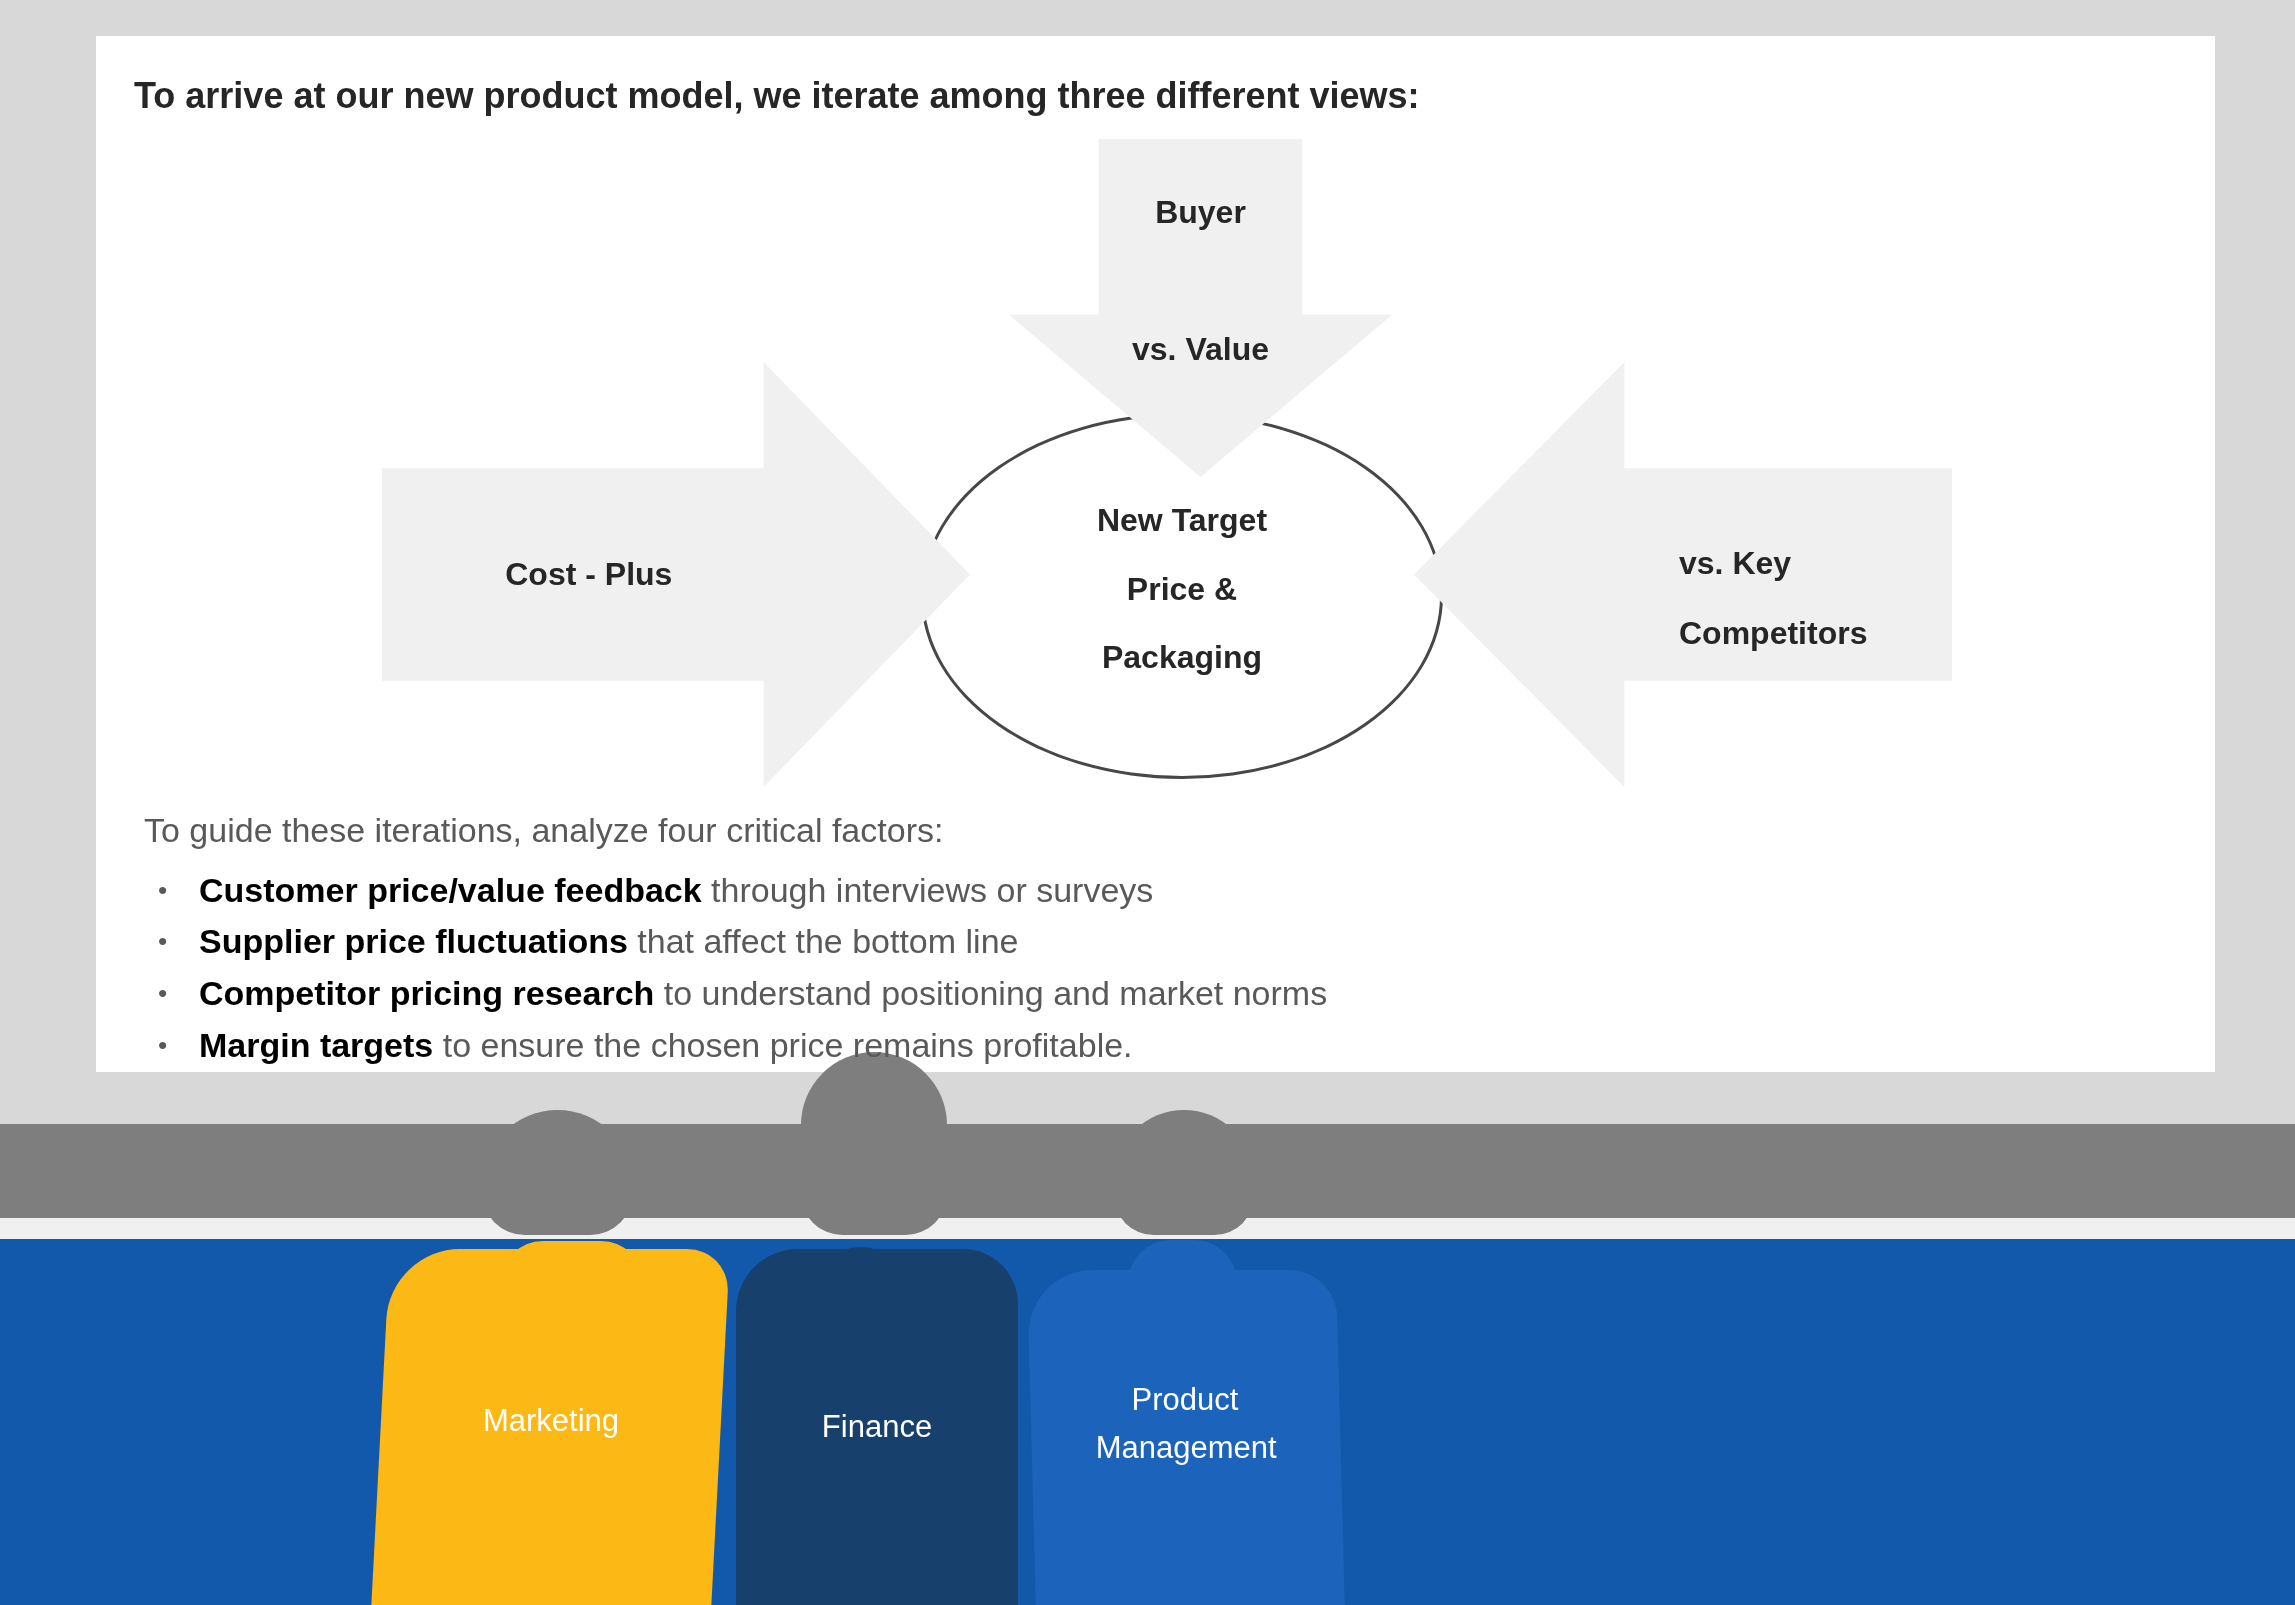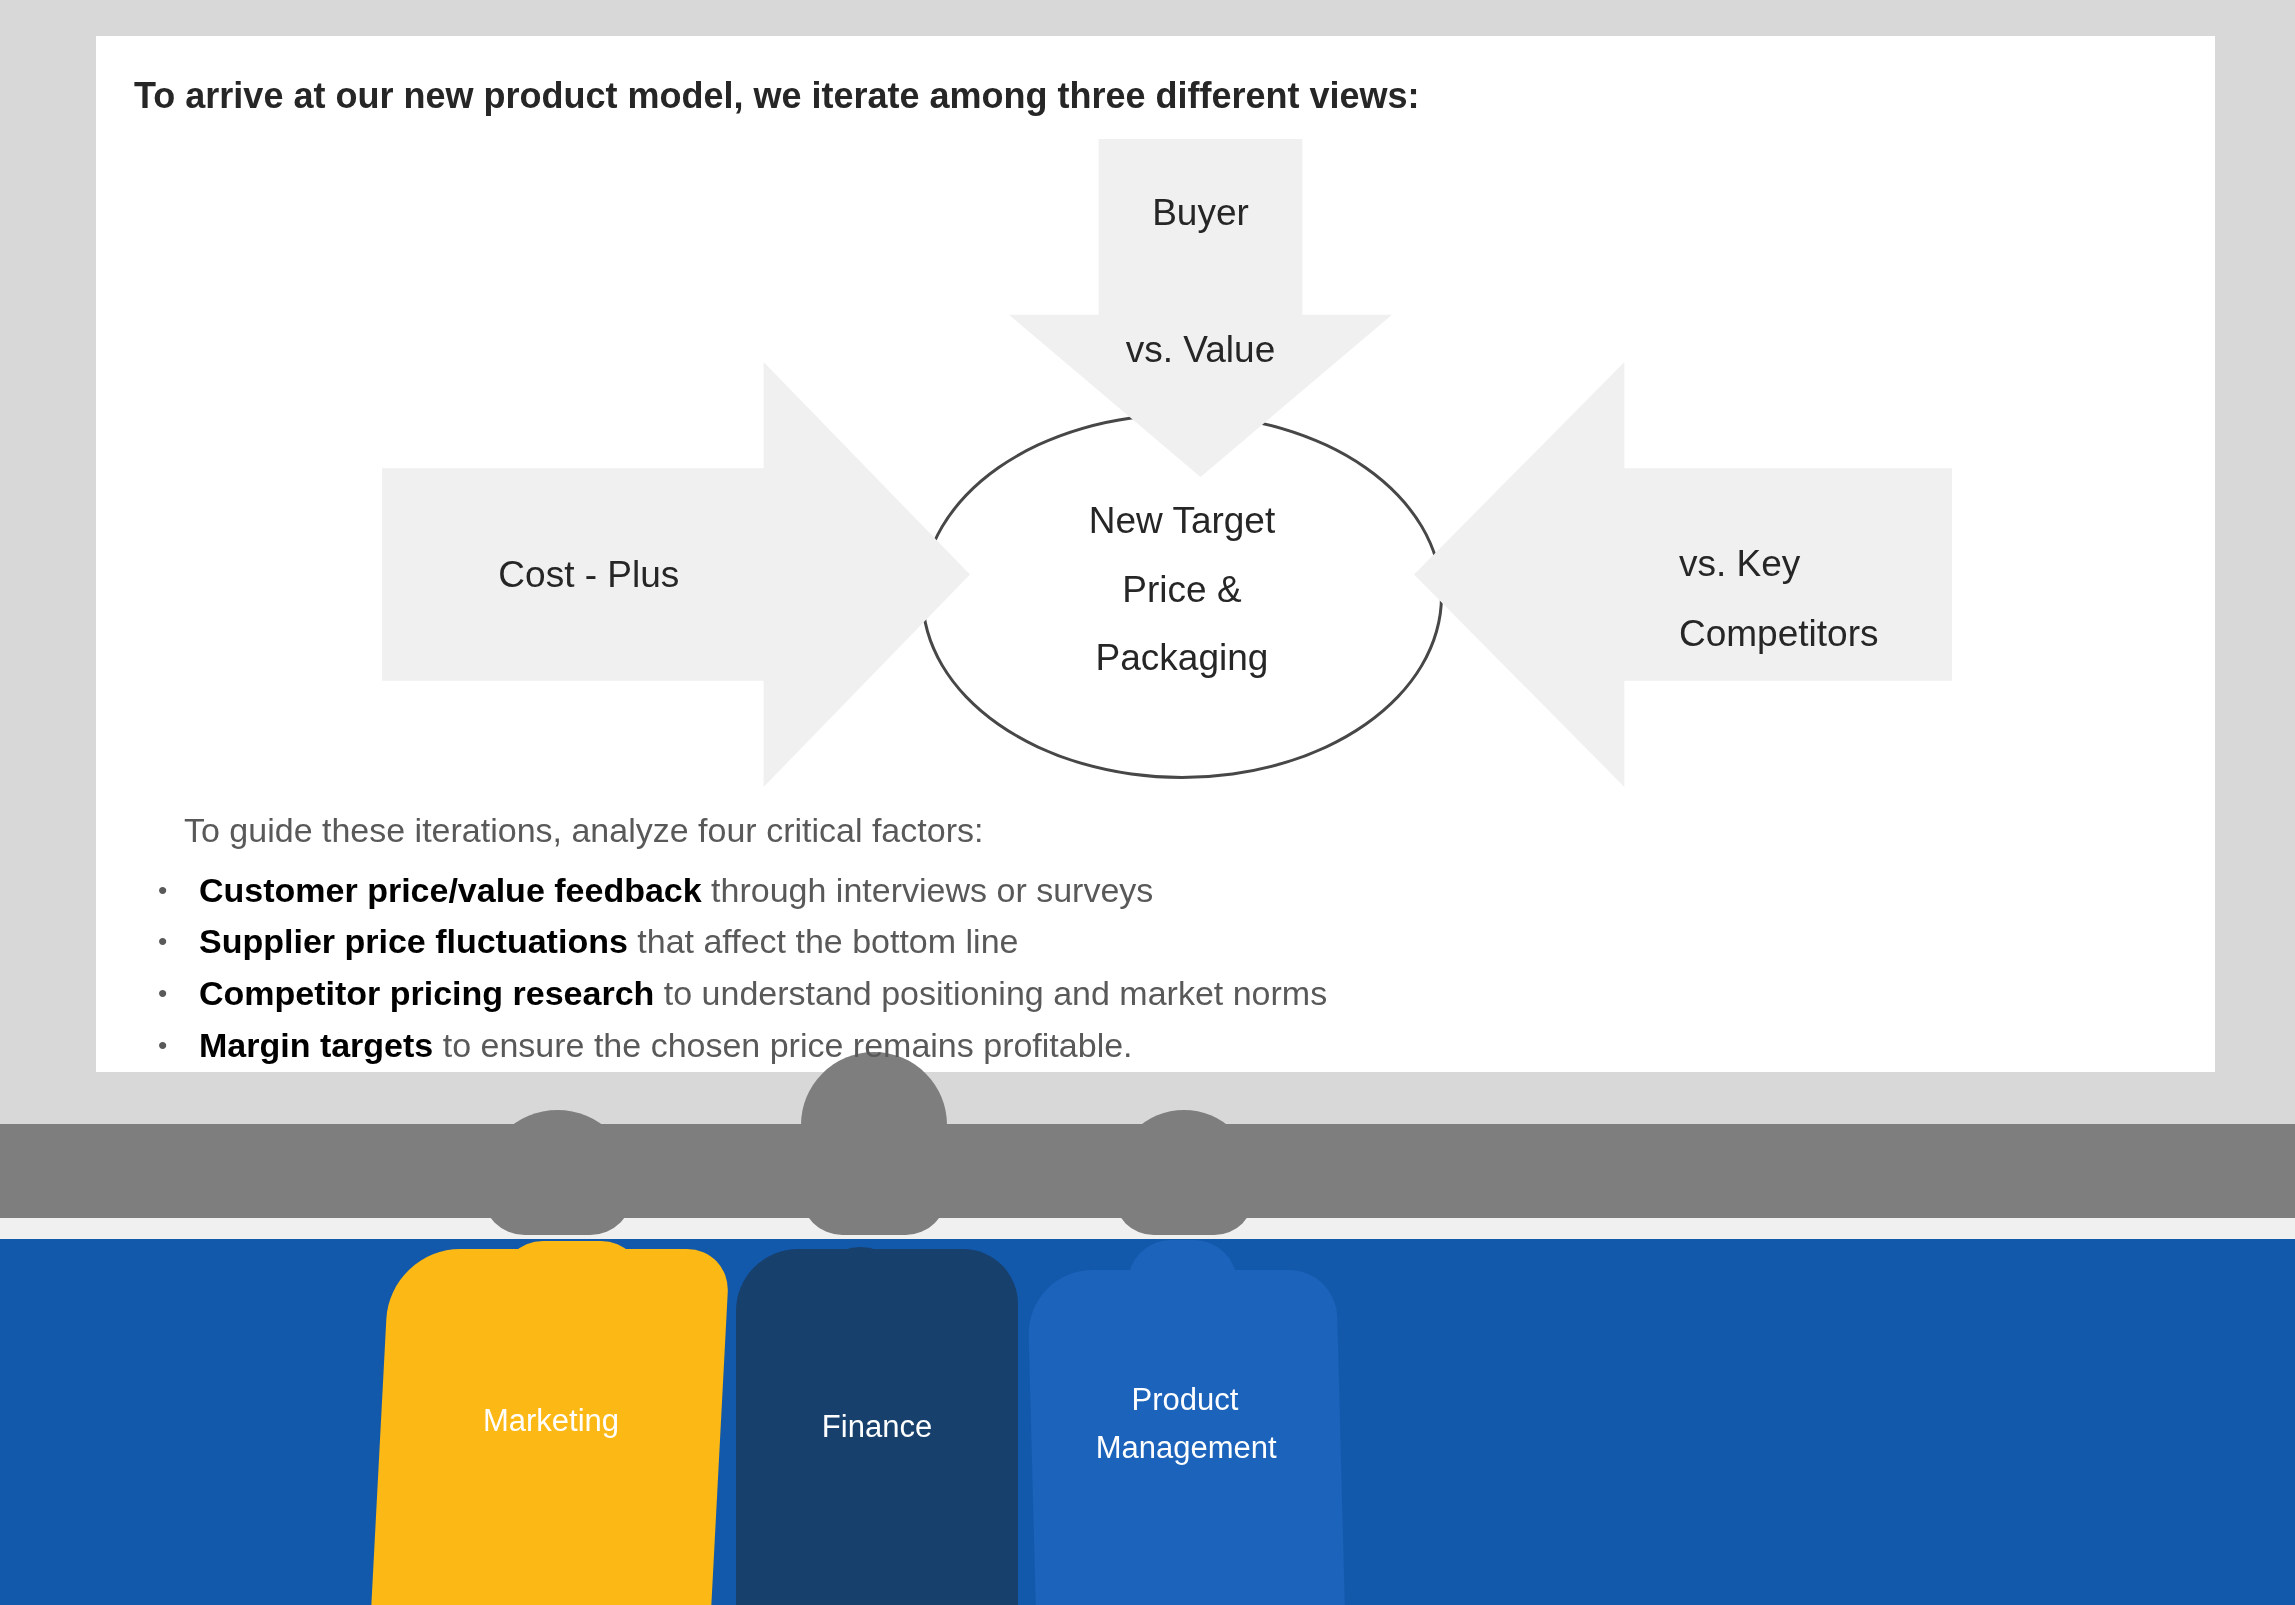--- a/index.html
+++ b/index.html
@@ -18,35 +18,35 @@
 
   .arrow{background:var(--arrow-fill);z-index:2;}
   #arrow-top{left:1009px;top:139px;width:383px;height:338px;
     clip-path:polygon(23.4% 0,76.6% 0,76.6% 52%,100% 52%,50% 100%,0 52%,23.4% 52%);}
   #arrow-left{left:382px;top:362px;width:588px;height:425px;
     clip-path:polygon(0 25%,64.9% 25%,64.9% 0,100% 50%,64.9% 100%,64.9% 75%,0 75%);}
   #arrow-right{left:1414px;top:362px;width:538px;height:425px;
     clip-path:polygon(100% 25%,39.1% 25%,39.1% 0,0 50%,39.1% 100%,39.1% 75%,100% 75%);}
 
   .arrow-label-layer{z-index:3;pointer-events:none;}
-  .dline{position:absolute;height:47px;line-height:47px;font-size:37px;font-weight:normal;color:var(--title-text);text-align:center;}
+  .dline{position:absolute;height:47px;line-height:47px;font-size:32px;font-weight:bold;color:var(--title-text);text-align:center;}
   #arrow-top-labels{left:1009px;top:139px;width:383px;height:338px;}
   #arrow-top-labels .dline{left:0;width:100%;}
   #arrow-left-labels{left:382px;top:362px;width:588px;height:425px;}
   #arrow-left-labels .dline{left:0;width:64.9%;padding-left:32px;}
   #arrow-right-labels{left:1414px;top:362px;width:538px;height:425px;}
   #arrow-right-labels .dline{left:265px;width:312px;text-align:left;}
 
   #ellipse{left:921px;top:413px;width:522px;height:366px;border:3.9px solid var(--ellipse-stroke);
     border-radius:50%;background:var(--card-bg);z-index:1;}
   #ellipse-labels{left:921px;top:413px;width:522px;height:366px;z-index:3;pointer-events:none;}
   #ellipse-labels .dline{left:0;width:100%;}
 
   #factors{left:144px;top:807px;width:1964px;color:var(--body-text);font-size:34px;z-index:4;}
-  #factors .intro{height:47px;line-height:47px;margin-bottom:12.5px;margin-left:40px;}
+  #factors .intro{height:47px;line-height:47px;margin-bottom:12.5px;}
   #factors .row{position:relative;height:47px;line-height:47px;margin-bottom:4.7px;padding-left:55px;}
   #factors .dot{position:absolute;left:14px;top:0;font-size:26.5px;}
   #factors .lead{font-weight:bold;color:#000000;margin-top:40px;}
 
   #band-strip{left:0;top:1218px;width:2295px;height:21px;background:var(--strip);}
   #band-bar{left:0;top:1124px;width:2295px;height:94px;background:var(--bar);}
   .finger{background:var(--finger);z-index:3;border-radius:76px 76px 43px 43px;}
   #finger-1{left:482px;top:1110px;width:151px;height:125px;}
   #finger-2{left:801px;top:1052px;width:146px;height:183px;}
   #finger-3{left:1114px;top:1110px;width:140px;height:125px;}

